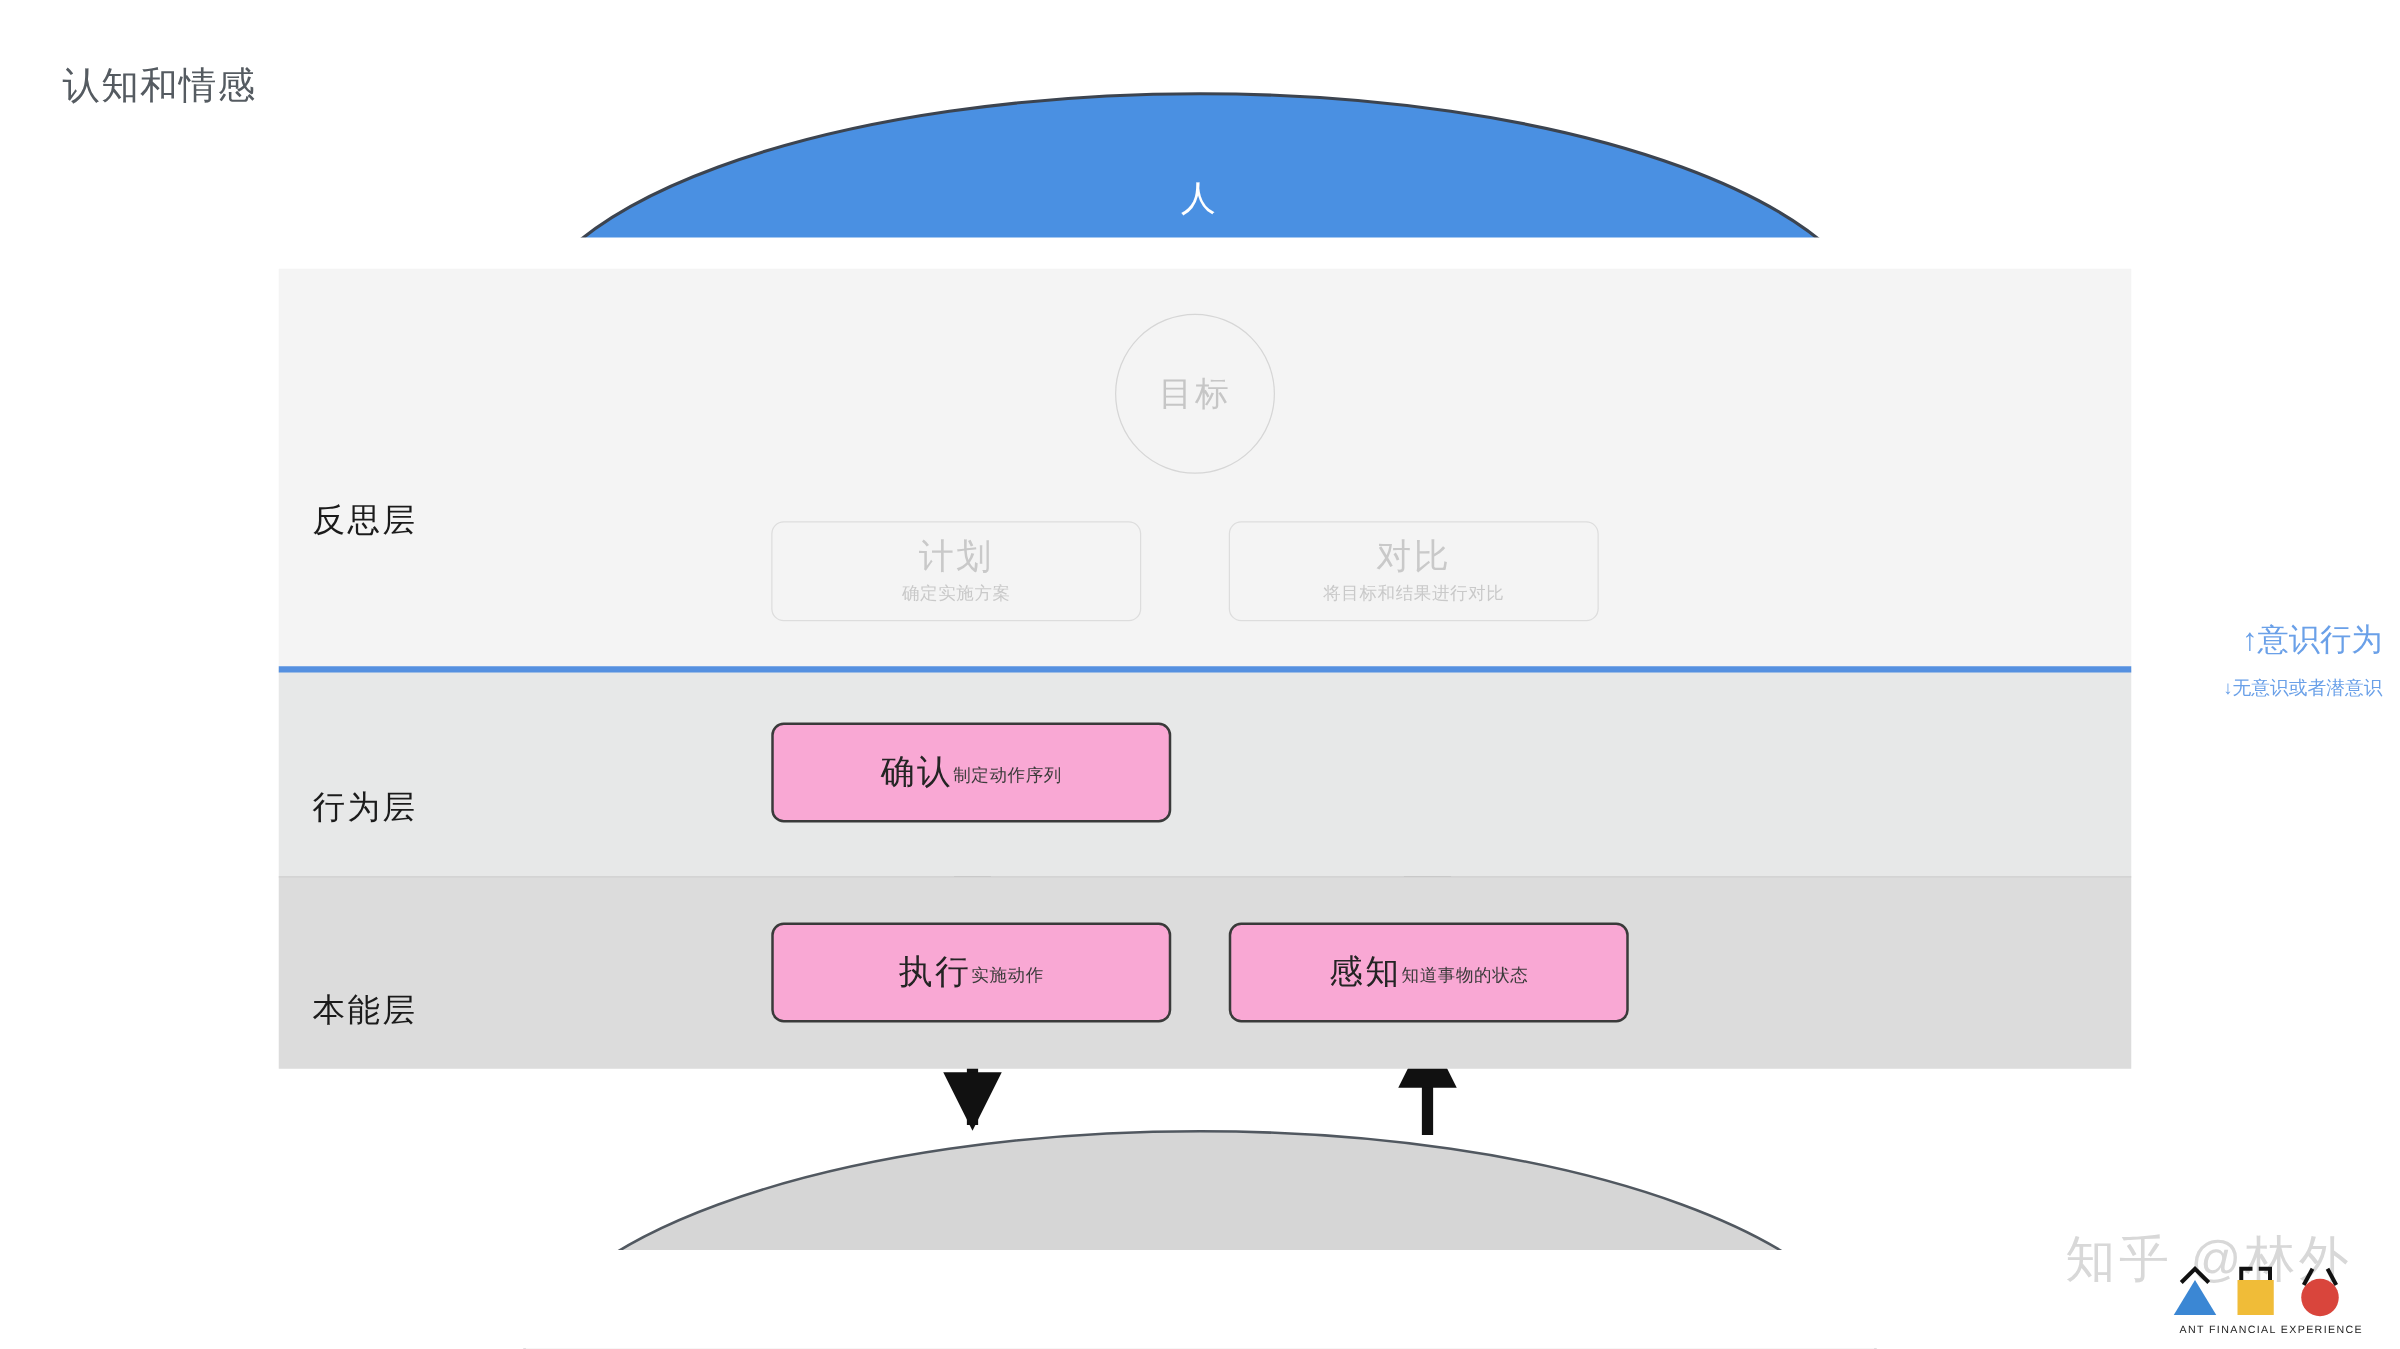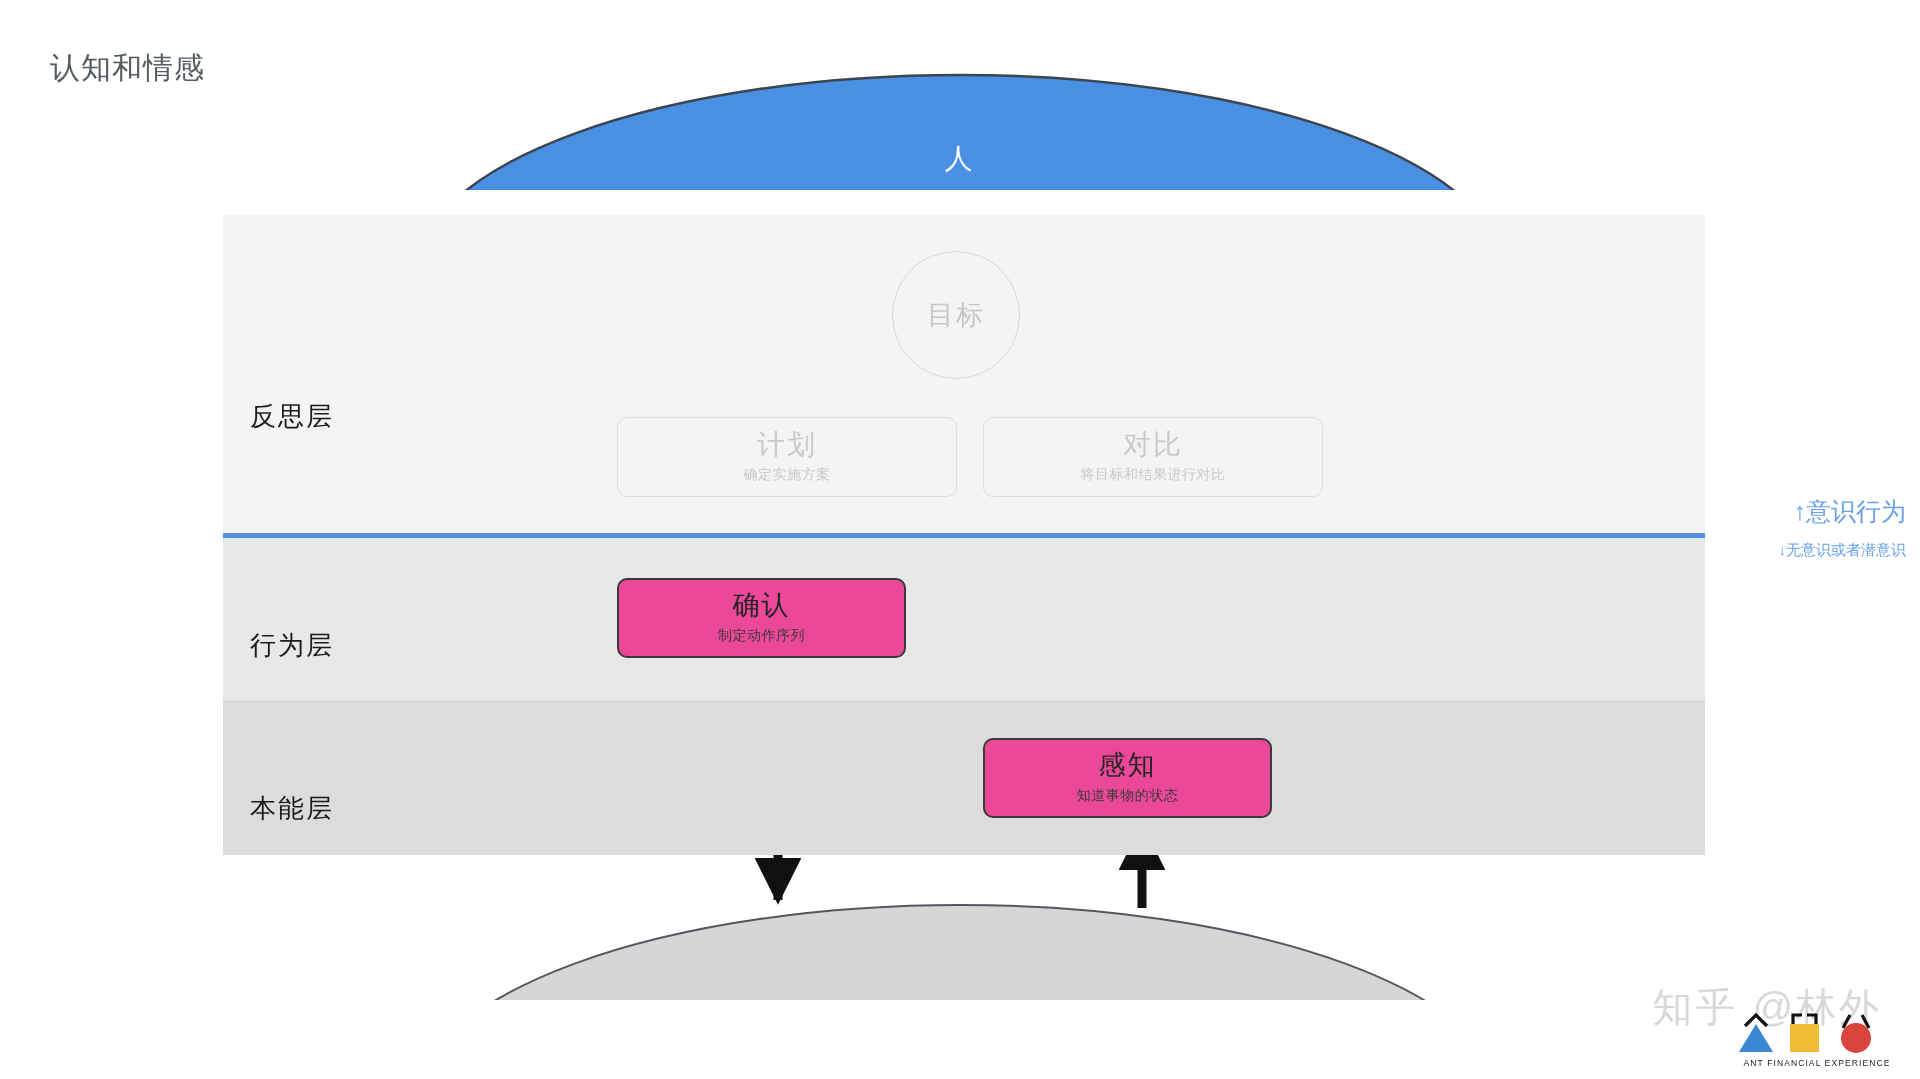--- a/index.html
+++ b/index.html
@@ -100,21 +100,21 @@
     right: 14px;
     top: 541px;
     font-size: 15px;
     color: #6aa0e8;
     white-space: nowrap;
   }
 
   
   .ghost-box {
     position: absolute;
-    width: 340px;
+    width: 296px;
     height: 80px;
     border: 1.5px solid #dddddd;
     border-radius: 10px;
     background: transparent;
     box-sizing: border-box;
     display: flex;
     flex-direction: column;
     align-items: center;
     justify-content: center;
   }
@@ -149,28 +149,28 @@
   }
   .goal-circle .gt {
     font-size: 27px;
     color: #c6c6c6;
     letter-spacing: 2px;
   }
 
   
   .solid-box {
     position: absolute;
-    width: 289px;
+    width: 320px;
     height: 80px;
     border: 2px solid #3a3a3a;
     border-radius: 10px;
-    background: #ec4899;
+    background: #f9a8d4;
     box-sizing: border-box;
     display: flex;
-    flex-direction: column;
+    flex-direction: row;
     align-items: center;
     justify-content: center;
   }
   .solid-box .bt {
     font-size: 27px;
     color: #242424;
     line-height: 1.1;
     letter-spacing: 2px;
   }
   .solid-box .bs {
@@ -311,20 +311,24 @@
   <div class="ghost-box box-compare">
     <span class="bt">对比</span>
     <span class="bs">将目标和结果进行对比</span>
   </div>
 
   <div class="solid-box box-confirm">
     <span class="bt">确认</span>
     <span class="bs">制定动作序列</span>
   </div>
 
+  <div class="solid-box box-execute">
+    <span class="bt">执行</span>
+    <span class="bs">实施动作</span>
+  </div>
   <div class="solid-box box-perceive">
     <span class="bt">感知</span>
     <span class="bs">知道事物的状态</span>
   </div>
 
   <div class="human-label">人</div>
 
   <div class="watermark">知乎 @林外</div>
 
   <div class="brand">

